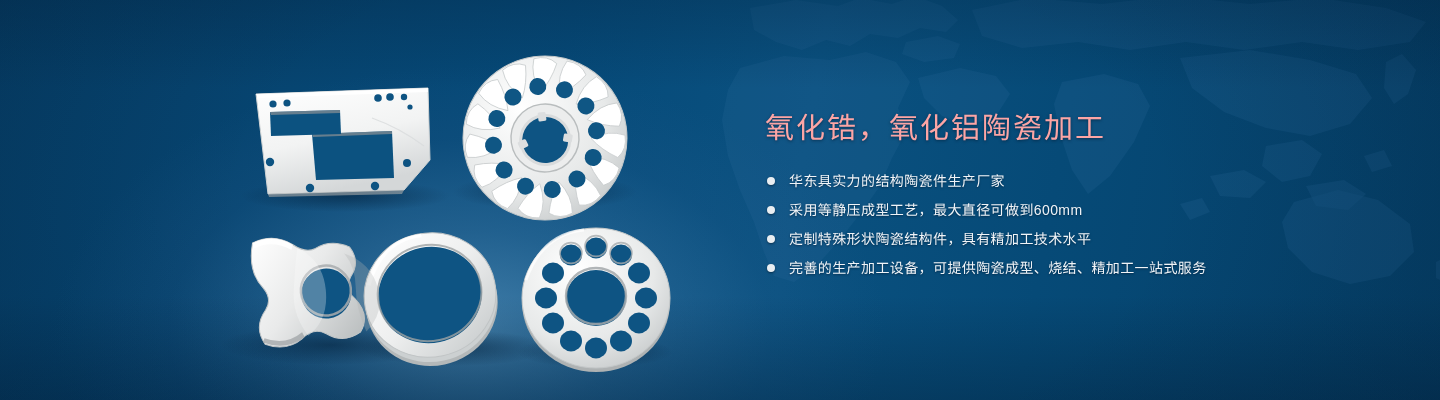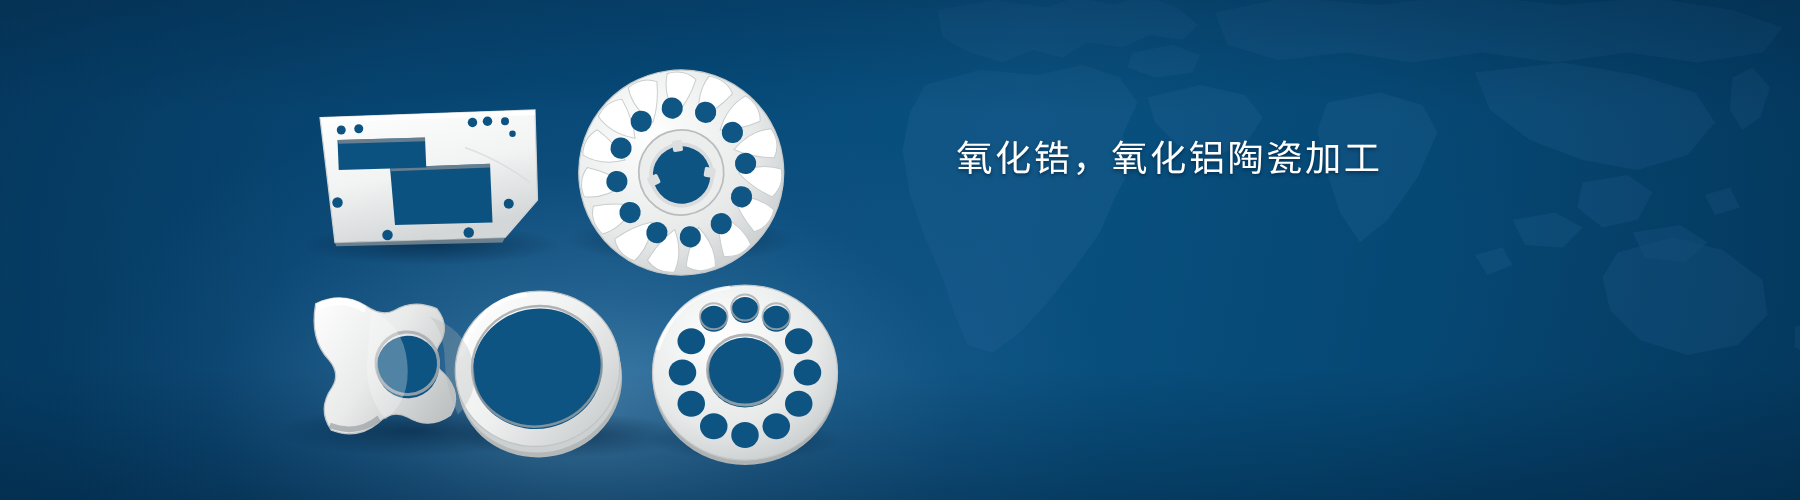--- a/index.html
+++ b/index.html
@@ -67,21 +67,21 @@
     left: 765px;
     top: 108px;
     width: 620px;
   }
   .headline {
     margin: 0;
     font-size: 29px;
     line-height: 40px;
     font-weight: 400;
     letter-spacing: 2px;
-    color: #ffffff;
+    color: #fca5a5;
     text-shadow: 0 1px 3px rgba(0,20,40,0.55);
     white-space: nowrap;
   }
   .bullets {
     list-style: none;
     margin: 22px 0 0 0;
     padding: 0;
   }
   .bullets li {
     position: relative;
@@ -336,15 +336,33 @@
           </g>
 
           <path d="M-70 -18 q16 -46 58 -50" fill="none" stroke="#ffffff" stroke-width="3" opacity="0.75"></path>
         </g>
       </g>
     </svg>
   </div>
 
   <div class="copy">
     <h1 class="headline">氧化锆，氧化铝陶瓷加工</h1>
+    <ul class="bullets">
+      <li>
+        <span class="dot"></span>
+        <span>华东具实力的结构陶瓷件生产厂家</span>
+      </li>
+      <li>
+        <span class="dot"></span>
+        <span>采用等静压成型工艺，最大直径可做到600mm</span>
+      </li>
+      <li>
+        <span class="dot"></span>
+        <span>定制特殊形状陶瓷结构件，具有精加工技术水平</span>
+      </li>
+      <li>
+        <span class="dot"></span>
+        <span>完善的生产加工设备，可提供陶瓷成型、烧结、精加工一站式服务</span>
+      </li>
+    </ul>
   </div>
 
 </div>
 
 </body></html>

